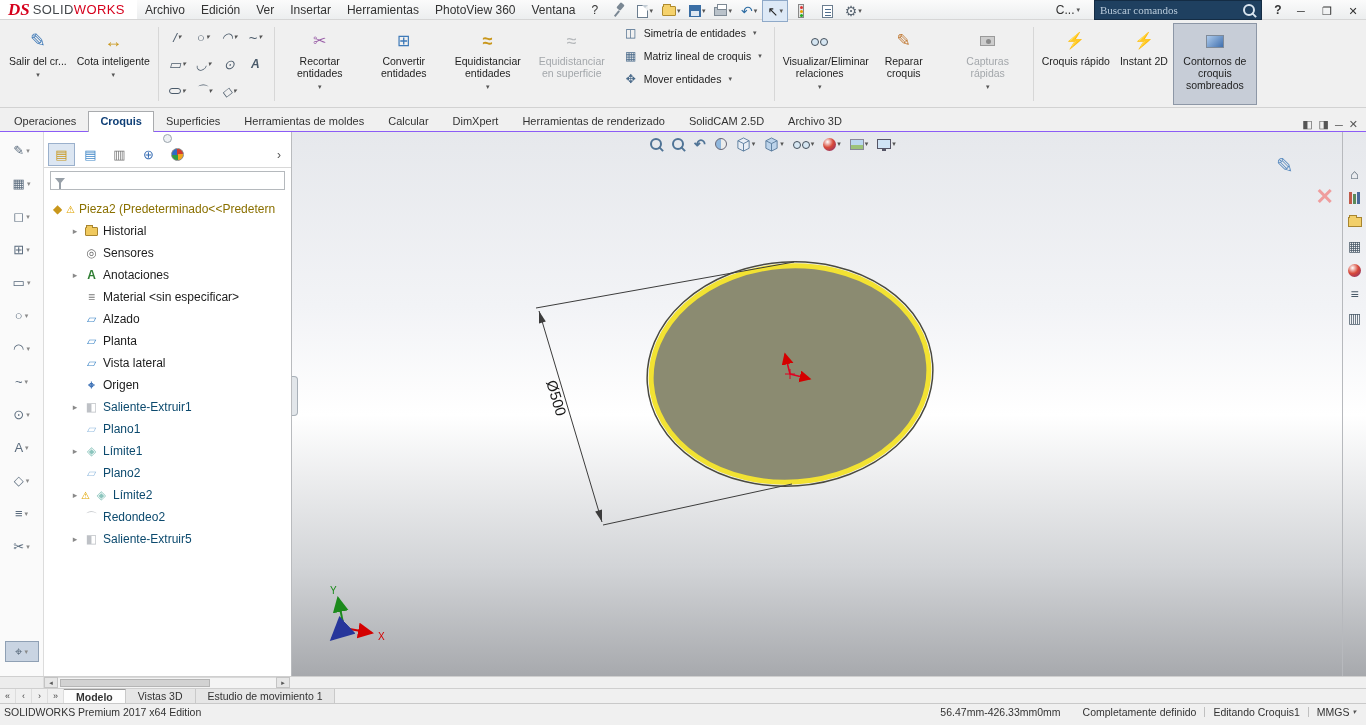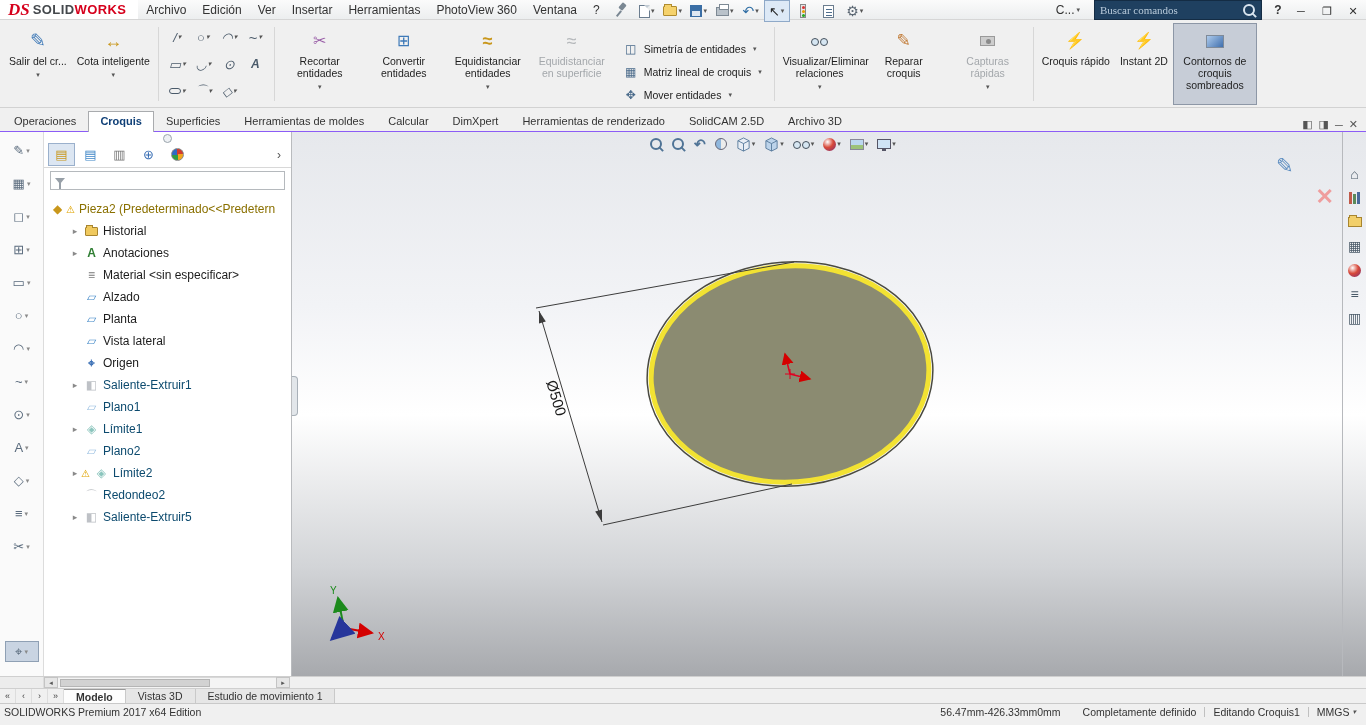--- a/index.html
+++ b/index.html
@@ -5,21 +5,21 @@
   *{box-sizing:border-box;margin:0;padding:0}
   html,body{width:1366px;height:725px;overflow:hidden}
   body{font-family:"Liberation Sans",sans-serif;font-size:11px;color:#222;background:#f0f0f0}
   .glyph{display:inline-flex;align-items:center;justify-content:center}
   .glyph::before{content:attr(data-glyph)}
 
   
   .titlebar{height:20px;display:flex;align-items:flex-start;background:linear-gradient(#fbfbfb,#eceeef);border-bottom:1px solid #d6d6d6}
   .logo{display:flex;align-items:baseline;gap:3px;padding:0 12px 0 8px;background:#fff;height:100%;align-items:center}
   .logo-ds{color:#d6001c;font-family:"Liberation Serif",serif;font-style:italic;font-weight:bold;font-size:17px}
-  .logo-name{font-weight:bold;font-size:13px;letter-spacing:.4px}
+  .logo-name{font-weight:normal;font-size:13px;letter-spacing:.4px}
   .logo-name .p1{color:#44484c}.logo-name .p2{color:#d6001c}
   .menu{padding:0 8px;height:100%;display:inline-flex;align-items:center;font-size:12px;color:#333;cursor:default}
   .pin{width:18px;height:18px;margin:0 4px;position:relative}
   .pin::before{content:'';position:absolute;left:8px;top:3px;width:5px;height:7px;background:#7a8793;border-radius:1px;transform:rotate(40deg)}
   .pin::after{content:'';position:absolute;left:6px;top:10px;width:1.5px;height:7px;background:#7a8793;transform:rotate(40deg)}
   .qa{width:26px;height:22px;display:inline-flex;align-items:center;justify-content:center;border:1px solid transparent;position:relative}
   .qa.drop::after{content:"▾";font-size:7px;color:#555;margin-left:1px}
   .qa.sel{border-color:#8fa9c8;background:#dde9f6}
   .icon-doc{width:11px;height:13px;border:1px solid #6b7d8f;background:#fff;position:relative}
   .icon-doc::after{content:'';position:absolute;top:-1px;right:-1px;border:3px solid;border-color:#c3ccd4 #eceeef transparent transparent}
@@ -49,21 +49,21 @@
   .rbtn .ric{height:24px;display:flex;align-items:center;justify-content:center;margin-bottom:3px}
   .rbtn .rlabel{font-size:10.5px;max-width:74px}
   .rbtn.drop .rlabel::after{content:"\A ▾";white-space:pre;font-size:7px;color:#555}
   .rbtn.disabled{color:#a3a7ab}
   .rbtn.active{background:#c7cdd7;border-color:#8d97a6}
   .vsep{width:1px;background:#d7d7d7;margin:4px 3px}
   .sgrid{display:grid;grid-template-columns:repeat(4,25px);grid-auto-rows:26px;align-content:center;gap:1px;padding:0 3px}
   .stool{display:inline-flex;align-items:center;justify-content:center;border:1px solid transparent;color:#4a5a6a;font-size:13px}
   .stool .sdrop{font-size:7px;color:#555;margin-left:1px}
   .pill{width:12px;height:6px;border:1.5px solid #4a5a6a;border-radius:4px;display:inline-block}
-  .rstack{display:flex;flex-direction:column;justify-content:flex-end;gap:3px;padding:0 4px}
+  .rstack{display:flex;flex-direction:column;justify-content:flex-start;gap:3px;padding:0 4px}
   .srow{display:flex;align-items:center;gap:5px;padding:2px 4px;border:1px solid transparent;font-size:10.5px}
   .srow .sdrop{font-size:7px;color:#555;margin-left:2px}
   .srow .sic{width:16px;display:inline-flex;justify-content:center;color:#4a6a8a;font-size:12px}
   .i-glasses{position:relative;width:17px;height:9px}
   .i-glasses::before,.i-glasses::after{content:'';position:absolute;top:1px;width:6px;height:6px;border:1.5px solid #44505c;border-radius:50%;background:#d6e6f2}
   .i-glasses::before{left:0}.i-glasses::after{right:0}
   .i-cam{width:15px;height:10px;background:#cdcdcd;border:1px solid #9a9a9a;position:relative}
   .i-cam::before{content:'';position:absolute;left:5px;top:2px;width:5px;height:5px;border-radius:50%;background:#8a8a8a}
   .i-shade{width:18px;height:13px;border:1px solid #7e8a99;background:linear-gradient(135deg,#aecbec,#3f6fae)}
 
@@ -402,20 +402,25 @@
         <span class="tic glyph ic-part" data-glyph="◆"></span>
         <span class="twarn glyph" data-glyph="⚠"></span>
         <span class="tlabel">Pieza2 (Predeterminado&lt;&lt;Predetern</span>
       </div>
       <div class="trow">
         <span class="caret glyph" data-glyph="▸"></span>
         <span class="tic">
             <span class="ic-folderm"></span>
           </span>
         <span class="tlabel">Historial</span>
+      </div>
+      <div class="trow">
+        <span class="caret nc glyph" data-glyph="▸"></span>
+        <span class="tic glyph ic-sensor" data-glyph="◎"></span>
+        <span class="tlabel">Sensores</span>
       </div>
       <div class="trow">
         <span class="caret glyph" data-glyph="▸"></span>
         <span class="tic glyph ic-annot" data-glyph="A"></span>
         <span class="tlabel">Anotaciones</span>
       </div>
       <div class="trow">
         <span class="caret nc glyph" data-glyph="▸"></span>
         <span class="tic glyph ic-material" data-glyph="≡"></span>
         <span class="tlabel">Material &lt;sin especificar&gt;</span>

